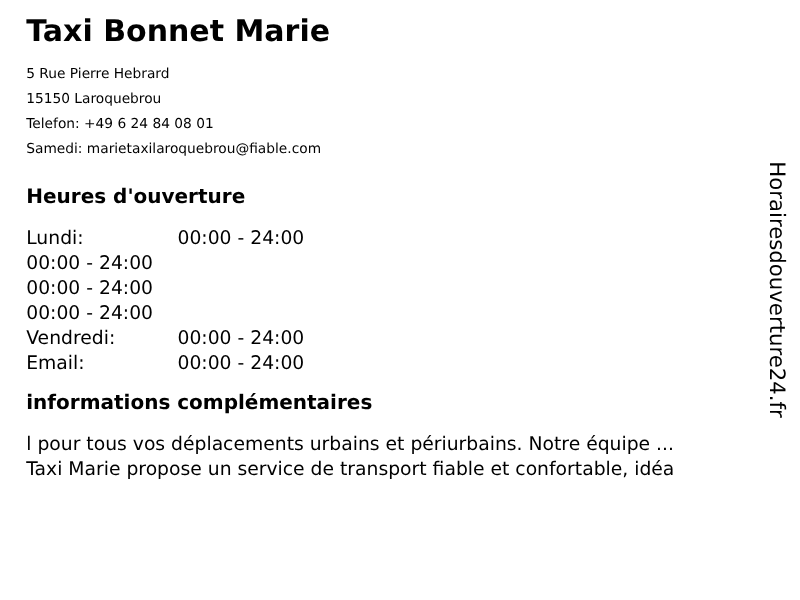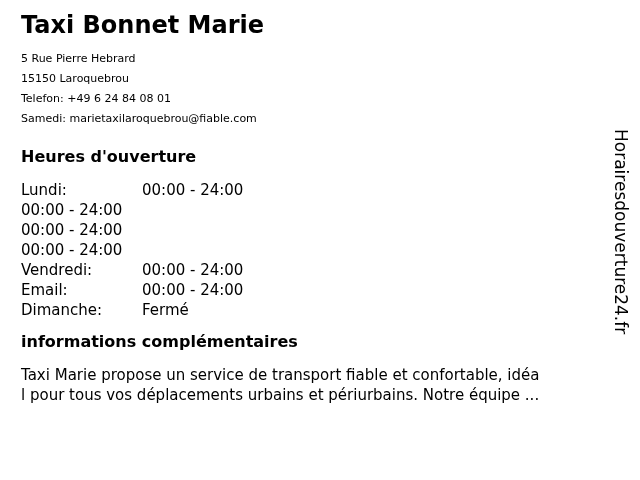--- a/index.html
+++ b/index.html
@@ -113,28 +113,24 @@
       <span class="day-hours">00:00 - 24:00</span>
     </div>
       <div class="hours-row">
       <span class="day-label">Vendredi:</span>
       <span class="day-hours">00:00 - 24:00</span>
     </div>
       <div class="hours-row">
       <span class="day-label">Email:</span>
       <span class="day-hours">00:00 - 24:00</span>
     </div>
-      <div class="hours-row">
-      <span class="day-label">Dimanche:</span>
-      <span class="day-hours">Fermé</span>
-    </div>
     </div>
 
   <h2 class="section-heading info-section-heading">informations complémentaires</h2>
 
   <p class="info-paragraph">
+    <span class="para-line">l pour tous vos déplacements urbains et périurbains. Notre équipe ...</span>
     <span class="para-line">Taxi Marie propose un service de transport fiable et confortable, idéa</span>
-    <span class="para-line">l pour tous vos déplacements urbains et périurbains. Notre équipe ...</span>
   </p>
 
 </div>
 
 <div class="watermark">Horairesdouverture24.fr</div>
 
 </body></html>

